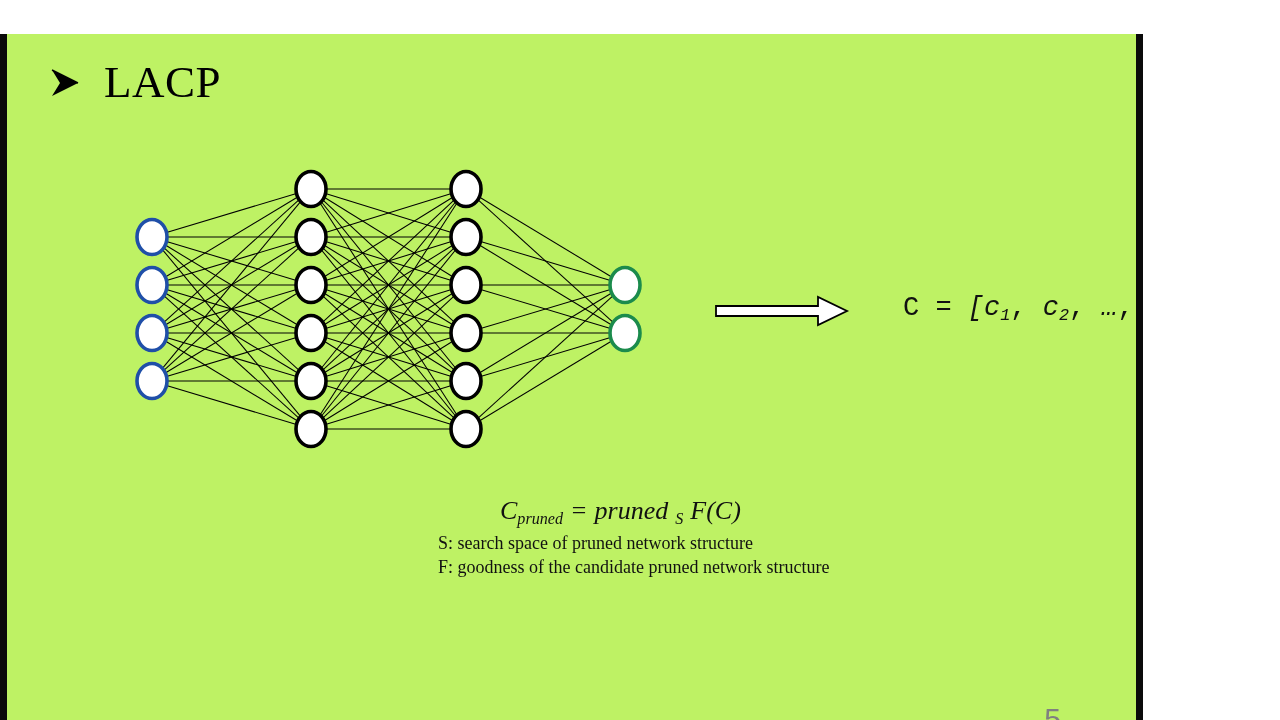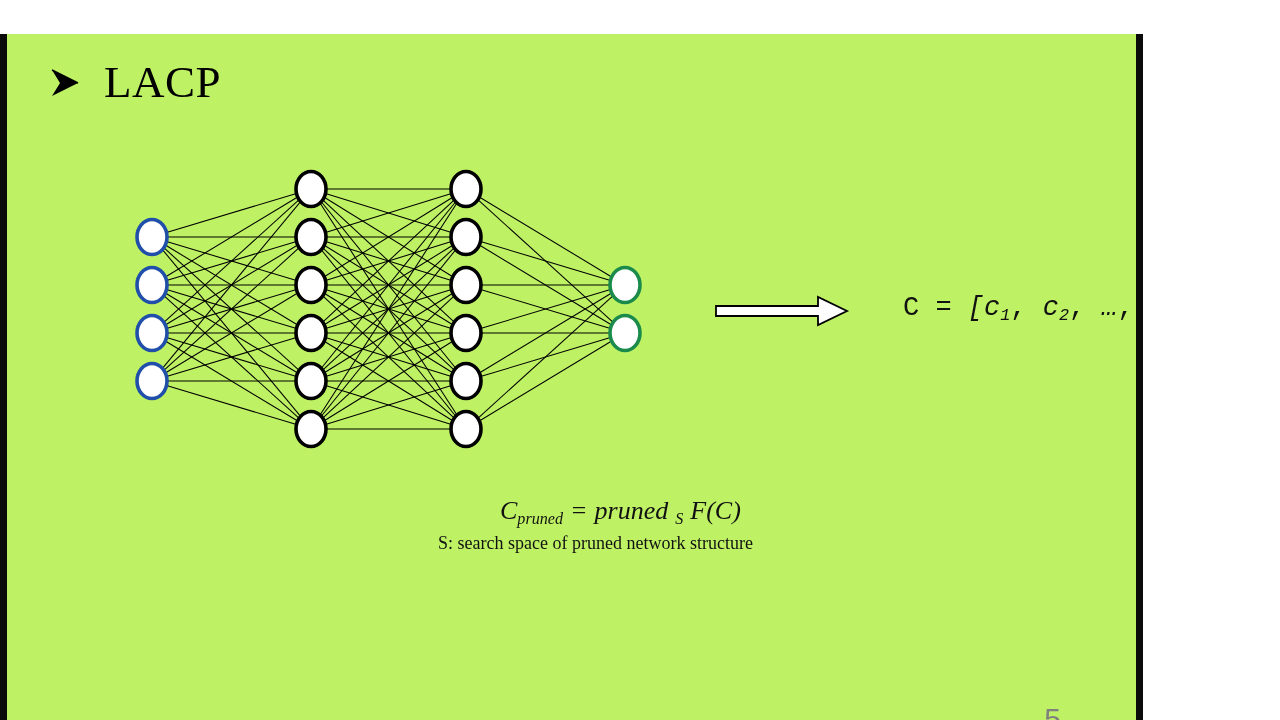--- a/index.html
+++ b/index.html
@@ -253,17 +253,18 @@
   <div id="c-vector">
     <span class="up">C</span>
     <span class="up">=</span>
     <span class="it">[</span><span class="it">c</span><sub>1</sub>, <span class="it">c</span><sub>2</sub>, <span class="it">…</span>, <span class="it">c</span><sub>L</sub><span class="it">]</span>
   </div>
 
   <div id="objective">
     <div id="objective-formula"><span>C</span><sub>pruned</sub><span class="spc"></span><span>=</span><span class="spc"></span><span>pruned</span><span class="spc"></span><sub>S</sub><span class="spc"></span><span>F(C)</span>
     </div>
     <div class="legend-line">S: search space of pruned network structure</div>
+    <div class="legend-line">F: goodness of the candidate pruned network structure</div>
   </div>
 
   <div id="page-number">5</div>
 
 </div>
 
 </body></html>

